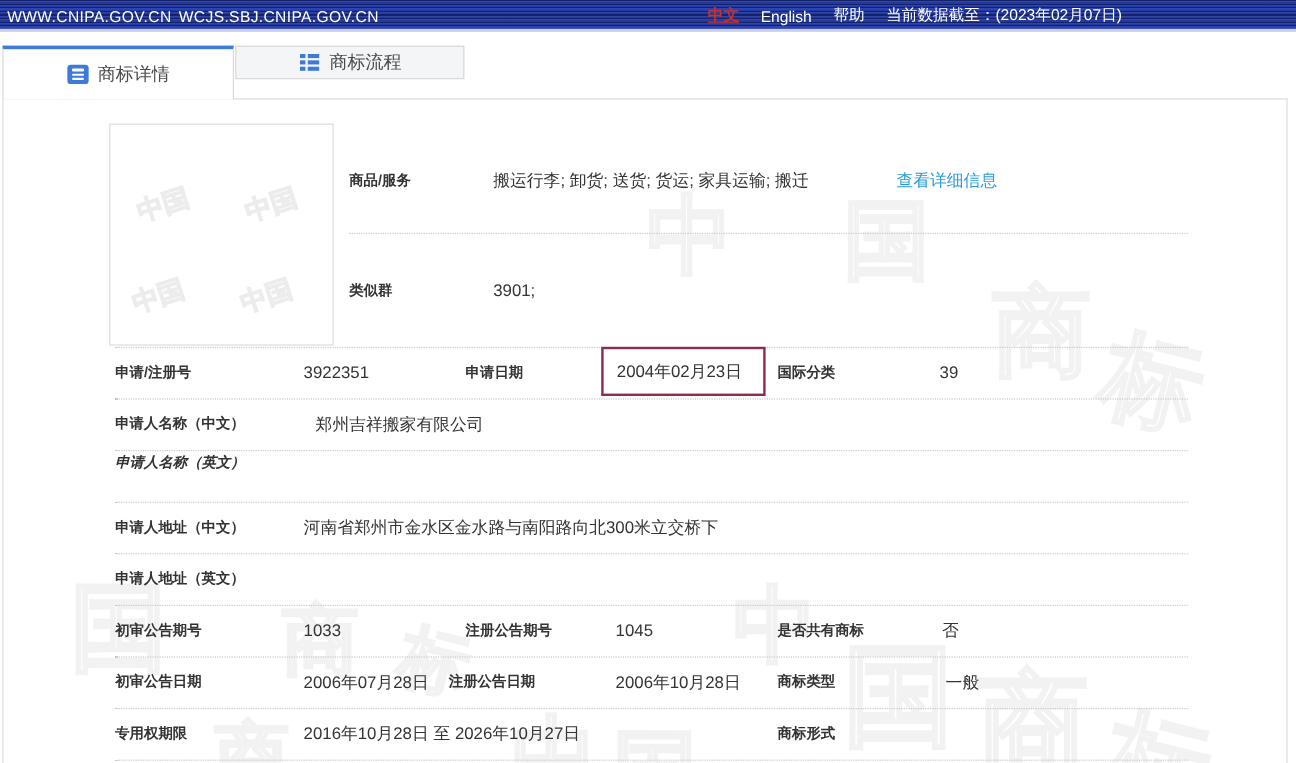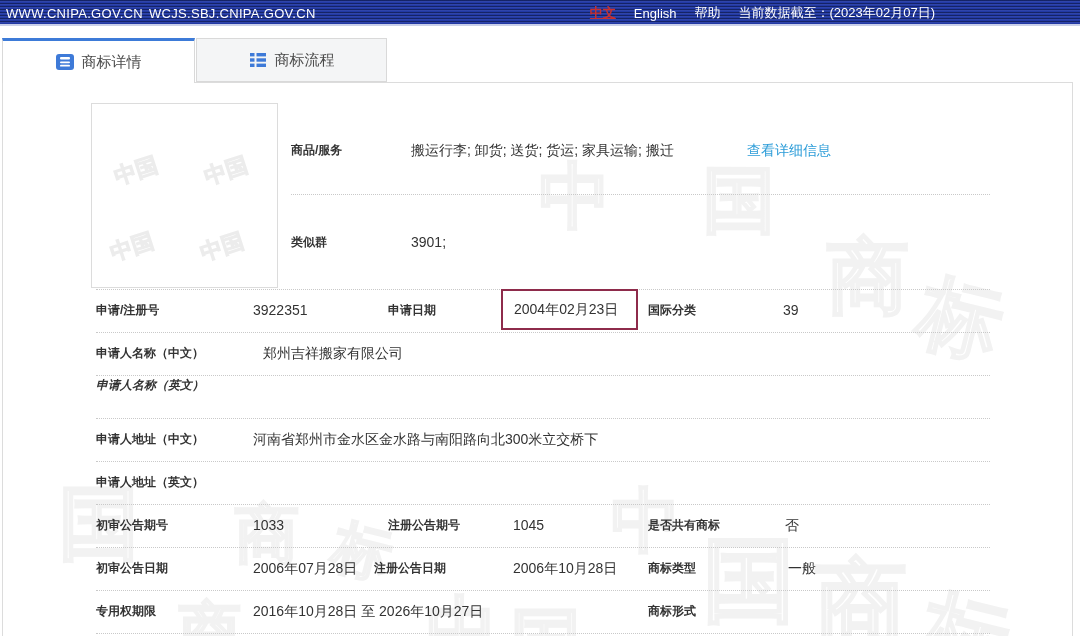--- a/index.html
+++ b/index.html
@@ -15,21 +15,21 @@
     border-bottom:2px solid #c9cfe8;
     color:#fff; font-size:13px;
   }
   .topbar-left { position:absolute; left:6px; top:0; height:26px; display:flex; align-items:center; gap:6px; letter-spacing:.3px; }
   .topbar-right { position:absolute; right:145px; top:0; height:26px; display:flex; align-items:center; gap:18px; }
   .topbar a, .topbar span { color:#fff; text-decoration:none; cursor:default; }
   .lang-zh { color:#c53131 !important; text-decoration:underline !important; font-weight:bold; }
 
   
   .tab {
-    position:absolute; top:38px; height:44px; display:flex; align-items:center; justify-content:center;
+    position:absolute; top:38px; height:28px; display:flex; align-items:center; justify-content:center;
     gap:8px; font-size:15px; color:#4a4a4a; cursor:pointer;
   }
   .tab-active {
     left:2px; width:193px; height:45px; background:#fff; z-index:5;
     border-top:3px solid #3d7bd8; border-left:1px solid #d9d9d9; border-right:1px solid #d9d9d9;
   }
   .tab-inactive {
     left:196px; width:191px; background:#f4f5f6;
     border:1px solid #d9d9d9;
   }

